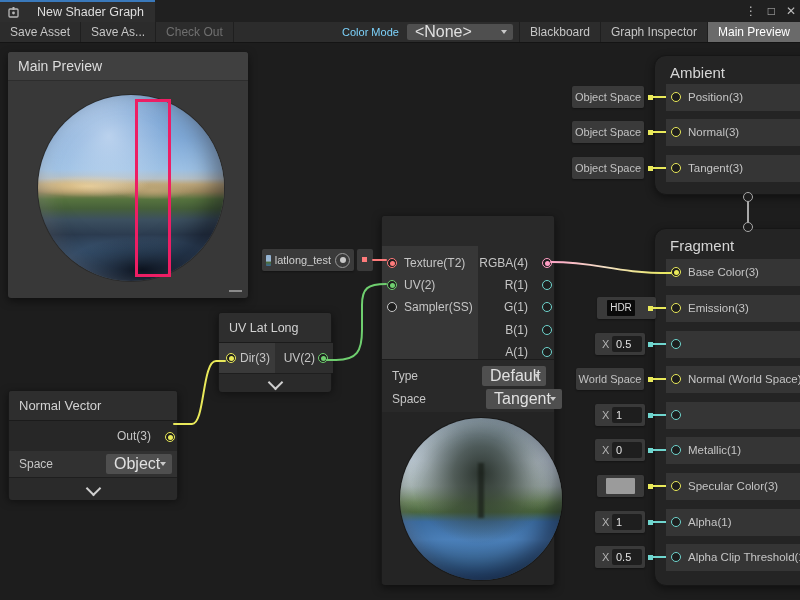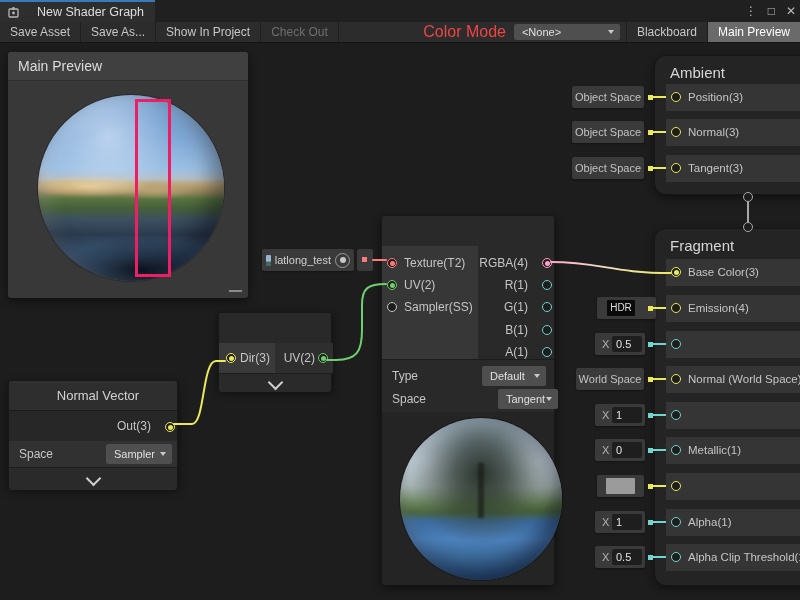--- a/index.html
+++ b/index.html
@@ -12,22 +12,22 @@
   .win-controls{position:absolute;right:4px;top:0;height:22px;display:flex;align-items:center;gap:11px;color:#bdbdbd;z-index:21;}
   .win-controls span{font-size:12px;line-height:22px;cursor:default;}
   
   .toolbar{position:absolute;left:0;top:22px;width:800px;height:20px;background:#2c2c2c;border-bottom:1px solid #141414;
     display:flex;align-items:stretch;z-index:20;}
   .tbtn{line-height:20px;padding:0 10px;font-size:12px;color:#c6c6c6;border-right:1px solid #1f1f1f;white-space:nowrap;}
   .tbtn.right{border-right:none;border-left:1px solid #1f1f1f;}
   .tbtn.disabled{color:#6f6f6f;}
   .tbtn.active{background:#6a6a6a;color:#fff;}
   .tspacer{flex:1;}
-  .tlabel{line-height:20px;padding:0 8px 0 10px;font-size:16px;color:#ef4444;}
-  .dd{background:#4f4f4f;border-radius:2px;color:#e0e0e0;font-size:11px;line-height:20px;padding:0 18px 0 8px;
+  .tlabel{line-height:20px;padding:0 8px 0 10px;font-size:11px;color:#7dd3fc;}
+  .dd{background:#4f4f4f;border-radius:2px;color:#e0e0e0;font-size:16px;line-height:20px;padding:0 18px 0 8px;
     position:absolute;white-space:nowrap;}
   .dd::after{content:'';position:absolute;right:6px;top:8px;border-left:3.5px solid transparent;border-right:3.5px solid transparent;border-top:4px solid #c9c9c9;}
   .dd.inline{position:relative;align-self:center;height:16px;line-height:16px;width:80px;margin-right:6px;}
   .dd.inline::after{top:6px;}
   
   .graph-bg{position:absolute;left:0;top:42px;width:800px;height:558px;background:#1d1d1d;}
   
   .panel{position:absolute;left:8px;top:52px;width:240px;height:246px;background:#383838;border-radius:3px;
     box-shadow:0 3px 9px rgba(0,0,0,.5);z-index:3;}
   .panel-header{position:absolute;left:0;top:0;width:100%;height:28px;background:#404040;border-radius:3px 3px 0 0;border-bottom:1px solid #2d2d2d;}
@@ -91,21 +91,21 @@
       linear-gradient(180deg,#8fa5ba 0%,#a9bac8 26%,#93a39e 42%,#5e7a4c 52%,#49663c 58%,#3c6da2 64%,#4b80ba 75%,#3a6897 89%,#2b5280 100%);
     box-shadow:inset -8px -10px 22px rgba(0,0,15,.5), inset 6px 8px 16px rgba(255,255,255,.15), 0 0 0 1px rgba(0,0,0,.3);}
   .st-sphere::after{content:'';position:absolute;left:48%;top:28%;width:4%;height:34%;background:rgba(26,32,26,.7);filter:blur(1px);}
   
   .uvll-node{left:218px;top:312px;width:114px;height:78px;}
   .uvll-left{position:absolute;left:0;top:30px;width:56px;height:30px;background:#3a3a3a;}
   .uvll-right{position:absolute;left:56px;top:30px;width:58px;height:30px;background:#2e2e2e;}
   .collapse-row{position:absolute;left:0;width:100%;background:#2a2a2a;border-top:1px solid #1e1e1e;border-radius:0 0 3px 3px;}
   .chev{position:absolute;left:50%;margin-left:-5px;top:3px;width:9px;height:9px;border-left:2px solid #cfcfcf;border-bottom:2px solid #cfcfcf;transform:rotate(-45deg);}
   
-  .nv-node{left:8px;top:380px;width:170px;height:108px;text-align:center;}
+  .nv-node{left:8px;top:390px;width:170px;height:108px;}
   .nv-out{position:absolute;left:0;top:30px;width:100%;height:30px;background:#272727;}
   .nv-space{position:absolute;left:0;top:60px;width:100%;height:26px;background:#313131;}
   
   .tex-chip{position:absolute;left:262px;top:249px;width:92px;height:22px;background:#3a3a3a;border-radius:2px;z-index:3;
     display:flex;align-items:center;gap:4px;padding:0 4px;box-sizing:border-box;box-shadow:0 1px 2px rgba(0,0,0,.35);}
   .tex-thumb{width:14px;height:11px;border-radius:1px;background:linear-gradient(180deg,#8fb0d0 0%,#9cb8d4 52%,#4a6a3a 68%,#3a6a9a 100%);}
   .tex-name{font-size:11px;color:#cfcfcf;white-space:nowrap;}
   .target-icon{width:13px;height:13px;border:1px solid #9a9a9a;border-radius:50%;position:relative;flex:0 0 auto;margin-left:auto;}
   .target-icon::after{content:'';position:absolute;inset:3.5px;background:#c8c8c8;border-radius:50%;}
   .tex-port{position:absolute;left:357px;top:249px;width:16px;height:22px;background:#3a3a3a;border-radius:2px;z-index:3;}
@@ -130,26 +130,26 @@
   <div class="win-controls">
     <span>⋮</span>
     <span>□</span>
     <span>✕</span>
   </div>
 </div>
 
 <div class="toolbar">
   <div class="tbtn">Save Asset</div>
   <div class="tbtn">Save As...</div>
-  <div class="tbtn">Show In Project</div>
   <div class="tbtn disabled">Check Out</div>
   <div class="tspacer"></div>
   <div class="tlabel">Color Mode</div>
   <div class="dd inline">&lt;None&gt;</div>
   <div class="tbtn right">Blackboard</div>
+  <div class="tbtn right">Graph Inspector</div>
   <div class="tbtn right active">Main Preview</div>
 </div>
 
 <div class="graph-bg"></div>
 
 <div class="panel">
   <div class="panel-header">
     <div class="panel-title">Main Preview</div>
   </div>
   <div class="mp-sphere"></div>
@@ -200,21 +200,21 @@
   <div class="prow-label">Base Color(3)</div>
 </div>
 <div class="prow" style="top:295px">
   <div class="chip hdr">
     <div class="hdr-inner">HDR</div>
   </div>
   <div class="sq c-yellow"></div>
   <div class="mwire c-yellow"></div>
   <div class="row-box"></div>
   <div class="ring c-yellow"></div>
-  <div class="prow-label">Emission(4)</div>
+  <div class="prow-label">Emission(3)</div>
 </div>
 <div class="prow" style="top:331px">
   <div class="chip xval">
     <span class="x">X</span>
     <span class="field">0.5</span>
   </div>
   <div class="sq c-cyan"></div>
   <div class="mwire c-cyan"></div>
   <div class="row-box"></div>
   <div class="ring c-cyan"></div>
@@ -249,20 +249,21 @@
   <div class="prow-label">Metallic(1)</div>
 </div>
 <div class="prow" style="top:473px">
   <div class="chip swatch-chip">
     <div class="swatch" style="background:#9b9b9b"></div>
   </div>
   <div class="sq c-yellow"></div>
   <div class="mwire c-yellow"></div>
   <div class="row-box"></div>
   <div class="ring c-yellow"></div>
+  <div class="prow-label">Specular Color(3)</div>
 </div>
 <div class="prow" style="top:509px">
   <div class="chip xval">
     <span class="x">X</span>
     <span class="field">1</span>
   </div>
   <div class="sq c-cyan"></div>
   <div class="mwire c-cyan"></div>
   <div class="row-box"></div>
   <div class="ring c-cyan"></div>
@@ -298,58 +299,61 @@
   <div class="ring c-cyan" style="left:160px;top:86px"></div>
   <div class="plabel" style="right:26px;top:106px">B(1)</div>
   <div class="ring c-cyan" style="left:160px;top:109px"></div>
   <div class="plabel" style="right:26px;top:128px">A(1)</div>
   <div class="ring c-cyan" style="left:160px;top:131px"></div>
   <div class="st-divider"></div>
 
   <div class="plabel" style="left:10px;top:152px">Type</div>
   <div class="dd" style="left:100px;top:150px;width:64px;box-sizing:border-box">Default</div>
   <div class="plabel" style="left:10px;top:175px">Space</div>
-  <div class="dd" style="left:116px;top:173px;width:60px;box-sizing:border-box">Tangent</div>
+  <div class="dd" style="left:104px;top:173px;width:76px;box-sizing:border-box">Tangent</div>
 
   <div class="st-preview">
     <div class="st-sphere" style="top:6px"></div>
   </div>
 </div>
 
 <div class="tex-chip">
   <div class="tex-thumb"></div>
   <div class="tex-name">latlong_test</div>
   <div class="target-icon"></div>
 </div>
 <div class="tex-port">
   <div class="sq c-red"></div>
 </div>
 
 <div class="node uvll-node">
+  <div class="node-header">
+    <div class="node-title" style="font-size:12.5px">UV Lat Long</div>
+  </div>
   <div class="uvll-left"></div>
   <div class="uvll-right"></div>
   <div class="ring conn c-yellow" style="left:7px;top:40px"></div>
   <div class="plabel" style="left:21px;top:37px">Dir(3)</div>
   <div class="plabel" style="right:16px;top:37px">UV(2)</div>
   <div class="ring conn c-green" style="left:99px;top:40px"></div>
   <div class="collapse-row" style="top:60px;height:18px">
     <div class="chev"></div>
   </div>
 </div>
 
 <div class="node nv-node">
   <div class="node-header">
     <div class="node-title">Normal Vector</div>
   </div>
   <div class="nv-out"></div>
   <div class="plabel" style="right:26px;top:37px">Out(3)</div>
   <div class="ring conn c-yellow" style="left:156px;top:41px"></div>
   <div class="nv-space"></div>
   <div class="plabel" style="left:10px;top:65px">Space</div>
-  <div class="dd" style="left:97px;top:63px;width:66px;box-sizing:border-box">Sampler</div>
+  <div class="dd" style="left:97px;top:63px;width:66px;box-sizing:border-box">Object</div>
   <div class="collapse-row" style="top:86px;height:22px">
     <div class="chev" style="top:5px"></div>
   </div>
 </div>
 
 <svg class="wires" viewBox="0 0 800 600">
   <defs>
     <linearGradient id="gradRGBA" x1="551" y1="0" x2="671" y2="0" gradientUnits="userSpaceOnUse">
       <stop offset="0" stop-color="#ffa6c8"></stop>
       <stop offset="0.45" stop-color="#f2dfc4"></stop>

